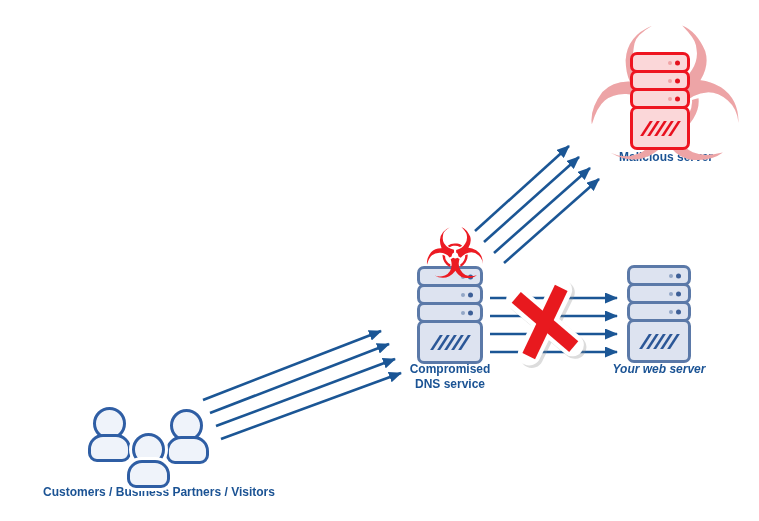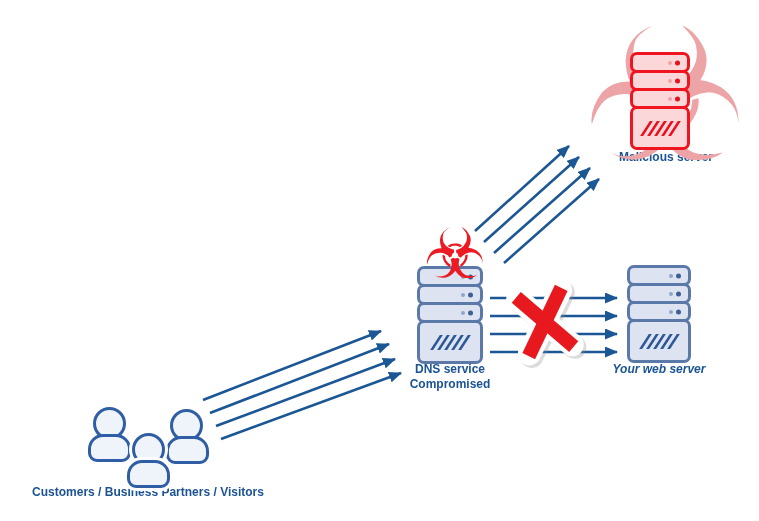--- a/index.html
+++ b/index.html
@@ -147,22 +147,22 @@
           <i></i>
           <i></i>
           <i></i>
           <i></i>
           <i></i>
         </span>
     </div>
   </div>
   <div class="bio bio-red">☣</div>
   <div class="lbl" style="left:392px;top:362px;width:116px;">
+    <div>Compromised</div>
     <div>DNS service</div>
-    <div>Compromised</div>
   </div>
 
   <div class="server" style="left:627px;top:265px;width:64px;">
     <div class="srv-row">
         <span class="dot1"></span>
         <span class="dot2"></span>
       </div>
     <div class="srv-row">
         <span class="dot1"></span>
         <span class="dot2"></span>
@@ -188,15 +188,15 @@
     <div class="p-body" style="left:88px;top:434px;"></div>
   </div>
   <div class="person">
     <div class="p-head" style="left:170px;top:409px;"></div>
     <div class="p-body" style="left:166px;top:436px;"></div>
   </div>
   <div class="person front">
     <div class="p-head" style="left:132px;top:433px;"></div>
     <div class="p-body" style="left:127px;top:460px;"></div>
   </div>
-  <div class="lbl" style="left:8px;top:485px;width:280px;">Customers / Business Partners / Visitors</div>
+  <div class="lbl" style="left:19px;top:485px;width:280px;">Customers / Business Partners / Visitors</div>
 
 </div>
 
 </body></html>

